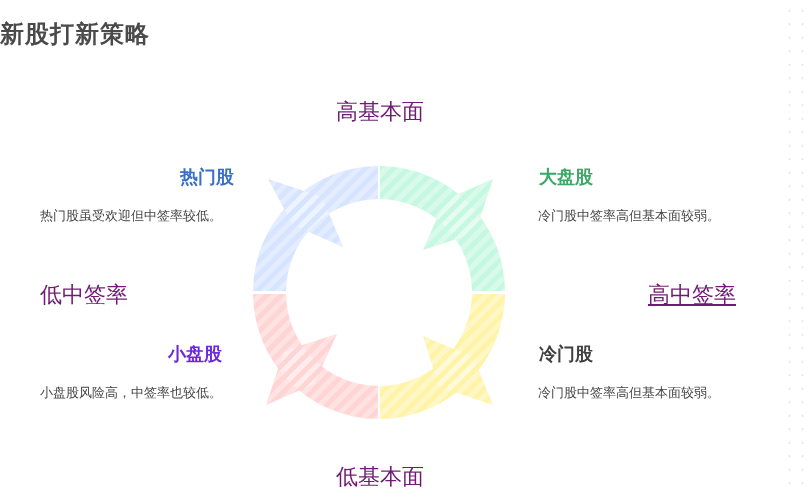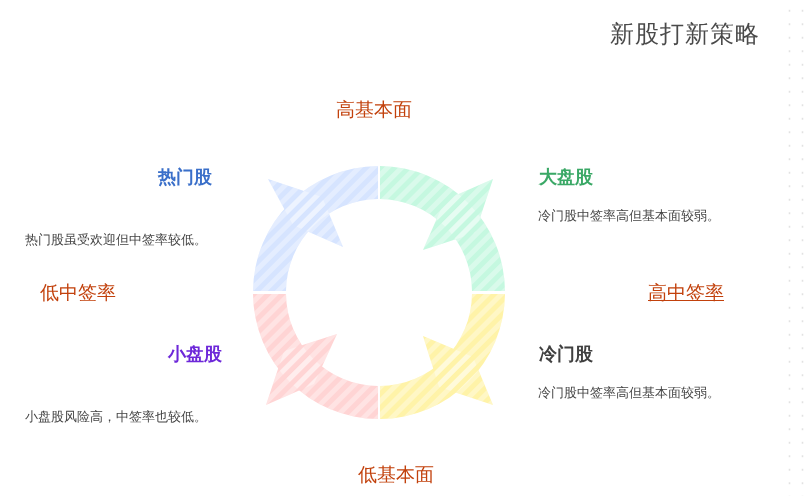--- a/index.html
+++ b/index.html
@@ -8,39 +8,39 @@
     background: #ffffff;
     font-family: "DejaVu Serif", "Liberation Serif", serif;
   }
   .dots {
     position: absolute; right: 0; top: 0; width: 30px; height: 496px;
     background-image: radial-gradient(circle, #e2e2e2 0.9px, transparent 1.2px);
     background-size: 13px 13.5px;
     background-position: 1px 4px;
   }
   .title {
-    position: absolute; left: 0; top: 18px; width: 760px; text-align: right;
-    font-size: 24px; font-weight: normal; color: #4a4a4a; letter-spacing: 1px;
+    position: absolute; left: 0; top: 18px; width: 760px; text-align: left;
+    font-size: 24px; font-weight: bold; color: #4a4a4a; letter-spacing: 1px;
   }
   .axis {
-    position: absolute; font-size: 19px; color: #c2410c; white-space: nowrap;
+    position: absolute; font-size: 22px; color: #701a75; white-space: nowrap;
   }
   .axis-top { left: 336px; top: 97px; }
-  .axis-bottom { left: 336px; top: 462px; margin-left: 22px; }
+  .axis-bottom { left: 336px; top: 462px; }
   .axis-left { left: 12px; top: 280px; margin-left: 28px; }
   .axis-right { left: 648px; top: 280px; text-decoration: underline; }
   .q-title {
     position: absolute; font-size: 18px; font-weight: bold; white-space: nowrap;
   }
   .q-desc {
     position: absolute; font-size: 13px; color: #444444; line-height: 19px; width: 212px;
   }
-  .left { text-align: center; margin-top: 24px; }
+  .left { text-align: right; }
   .right { text-align: left; }
-  #q-hot .q-title { right: 600px; top: 165px; }
+  #q-hot .q-title { right: 578px; top: 165px; }
   #q-hot .q-desc { left: 10px; top: 206px; }
   #q-large .q-title { left: 539px; top: 165px; }
   #q-large .q-desc { left: 538px; top: 206px; }
   #q-small .q-title { right: 590px; top: 342px; }
   #q-small .q-desc { left: 10px; top: 383px; }
   #q-cold .q-title { left: 539px; top: 342px; }
   #q-cold .q-desc { left: 538px; top: 383px; }
   svg.diagram { position: absolute; left: 0; top: 0; }
 </style>
 </head>

